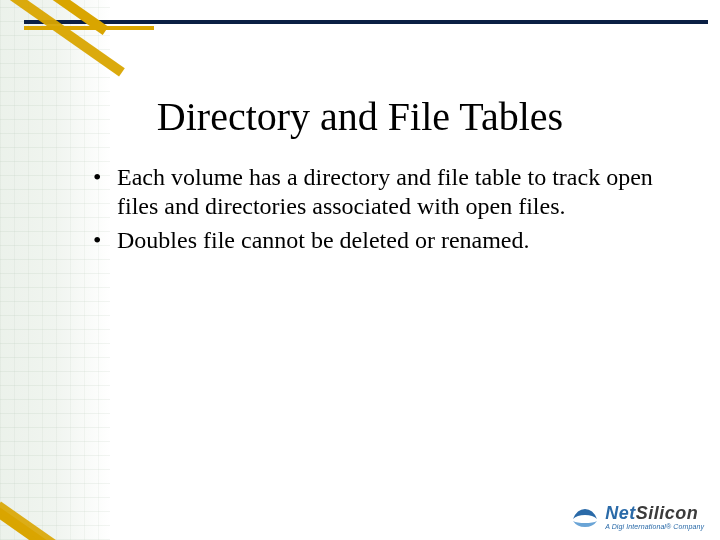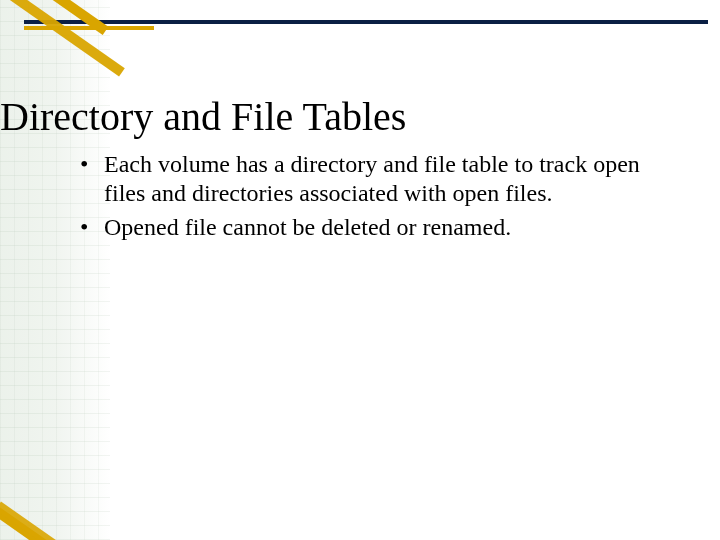--- a/index.html
+++ b/index.html
@@ -115,36 +115,36 @@
     z-index: 1;
     opacity: 0.9;
   }
 
   
   .title {
     position: absolute;
     top: 66px;
     left: 0;
     right: 0;
-    text-align: left;
+    text-align: center;
     font-size: 40px;
     font-weight: 400;
     z-index: 5;
   }
 
   
   .body {
     position: absolute;
     top: 150px;
     left: 76px;
     right: 50px;
     z-index: 5;
   }
   .body ul {
-    margin: 0;
+    margin: 13px;
     padding: 0;
     list-style: none;
   }
   .body li {
     position: relative;
     padding-left: 28px;
     font-size: 24px;
     line-height: 1.22;
     margin-bottom: 4px;
   }
@@ -200,18 +200,32 @@
   <div class="diag-top-1"></div>
   <div class="diag-top-2"></div>
   <div class="diag-bot-1"></div>
   <div class="diag-bot-2"></div>
 
   <h1 class="title">Directory and File Tables</h1>
 
   <div class="body">
     <ul>
       <li>Each volume has a directory and file table to track open files and directories associated with open files.</li>
-      <li>Opened file cannot be deleted or renamed.</li>
+      <li>Doubles file cannot be deleted or renamed.</li>
     </ul>
   </div>
 
+  <div class="logo">
+    <span class="logo-mark">
+      <svg width="28" height="24" viewBox="0 0 28 24">
+        <path d="M2 14 Q6 4 14 4 Q22 4 26 14 Q22 10 14 10 Q6 10 2 14 Z" fill="#2a6aa8"></path>
+        <path d="M2 16 Q6 22 14 22 Q22 22 26 16 Q22 18 14 18 Q6 18 2 16 Z" fill="#6aa4d6"></path>
+      </svg>
+    </span>
+    <span class="logo-text">
+      <div class="logo-brand">
+        <span class="net">Net</span><span class="silicon">Silicon</span>
+      </div>
+      <div class="logo-tag">A Digi International® Company</div>
+    </span>
+  </div>
 
 </div>
 
 </body></html>

